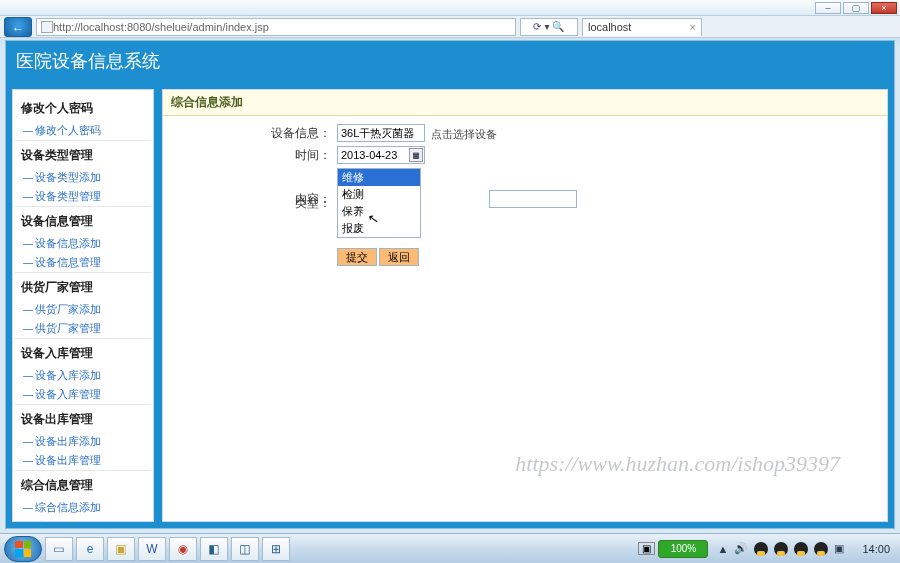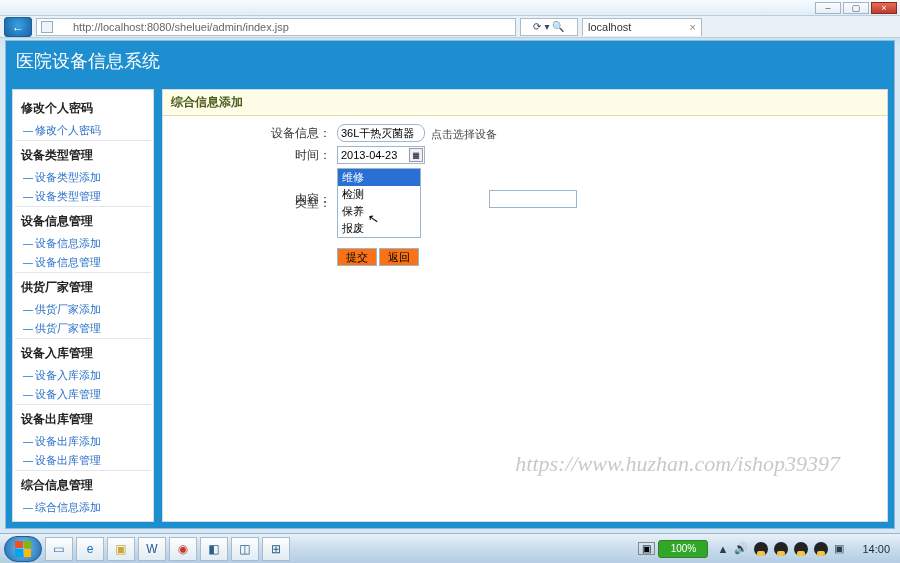--- a/index.html
+++ b/index.html
@@ -53,21 +53,21 @@
     border:1px solid #1a5f99;
     font-weight:bold;
   }
   .addrfield {
     flex:0 0 480px;
     height:18px;
     background:#fff;
     border:1px solid #a7bccc;
     display:flex;align-items:center;
     padding:0 4px;
-    gap:20px;
+    gap:0;
     font-size:11px;
     color:#666;
   }
   .addrfield .pageicon { width:12px;height:12px;border:1px solid #9ab;background:#eef4f9;}
   .refresh-combo {
     width:58px;height:18px;border:1px solid #a7bccc;background:#fff;
     display:flex;align-items:center;justify-content:center;font-size:10px;color:#446;
     gap:3px;
   }
   .tab {
@@ -189,21 +189,21 @@
     pointer-events:none;
     z-index:50;
     transform: rotate(-10deg);
   }
   .btnrow {
     margin-left:24px;
     display:flex;gap:2px;
   }
   .btn {
     border:1px solid #9fb5c9;
-    background:#f97316;
+    background:#fdba74;
     height:18px;
     padding:0 8px;
     font-size:11px;
   }
 
   
   .wm {
     position:absolute;
     right:60px; bottom:86px;
     font-size:22px;
@@ -309,21 +309,21 @@
       <div class="sb-link">综合信息管理</div>
 
     </div>
 
     <div class="main">
       <div class="panel-title">综合信息添加</div>
       <div class="form">
 
         <div class="frow">
           <div class="flabel">设备信息：</div>
-          <input class="finput" style="width: 88px; border-radius: 8px;" value="36L干热灭菌器">
+          <input class="finput" style="width: 88px;" value="36L干热灭菌器">
           <span class="hint">点击选择设备</span>
         </div>
 
         <div class="frow">
           <div class="flabel">时间：</div>
           <span class="date-wrap">
             <input class="finput" style="width: 88px;" value="2013-04-23">
             <span class="calicon">▦</span>
           </span>
         </div>

